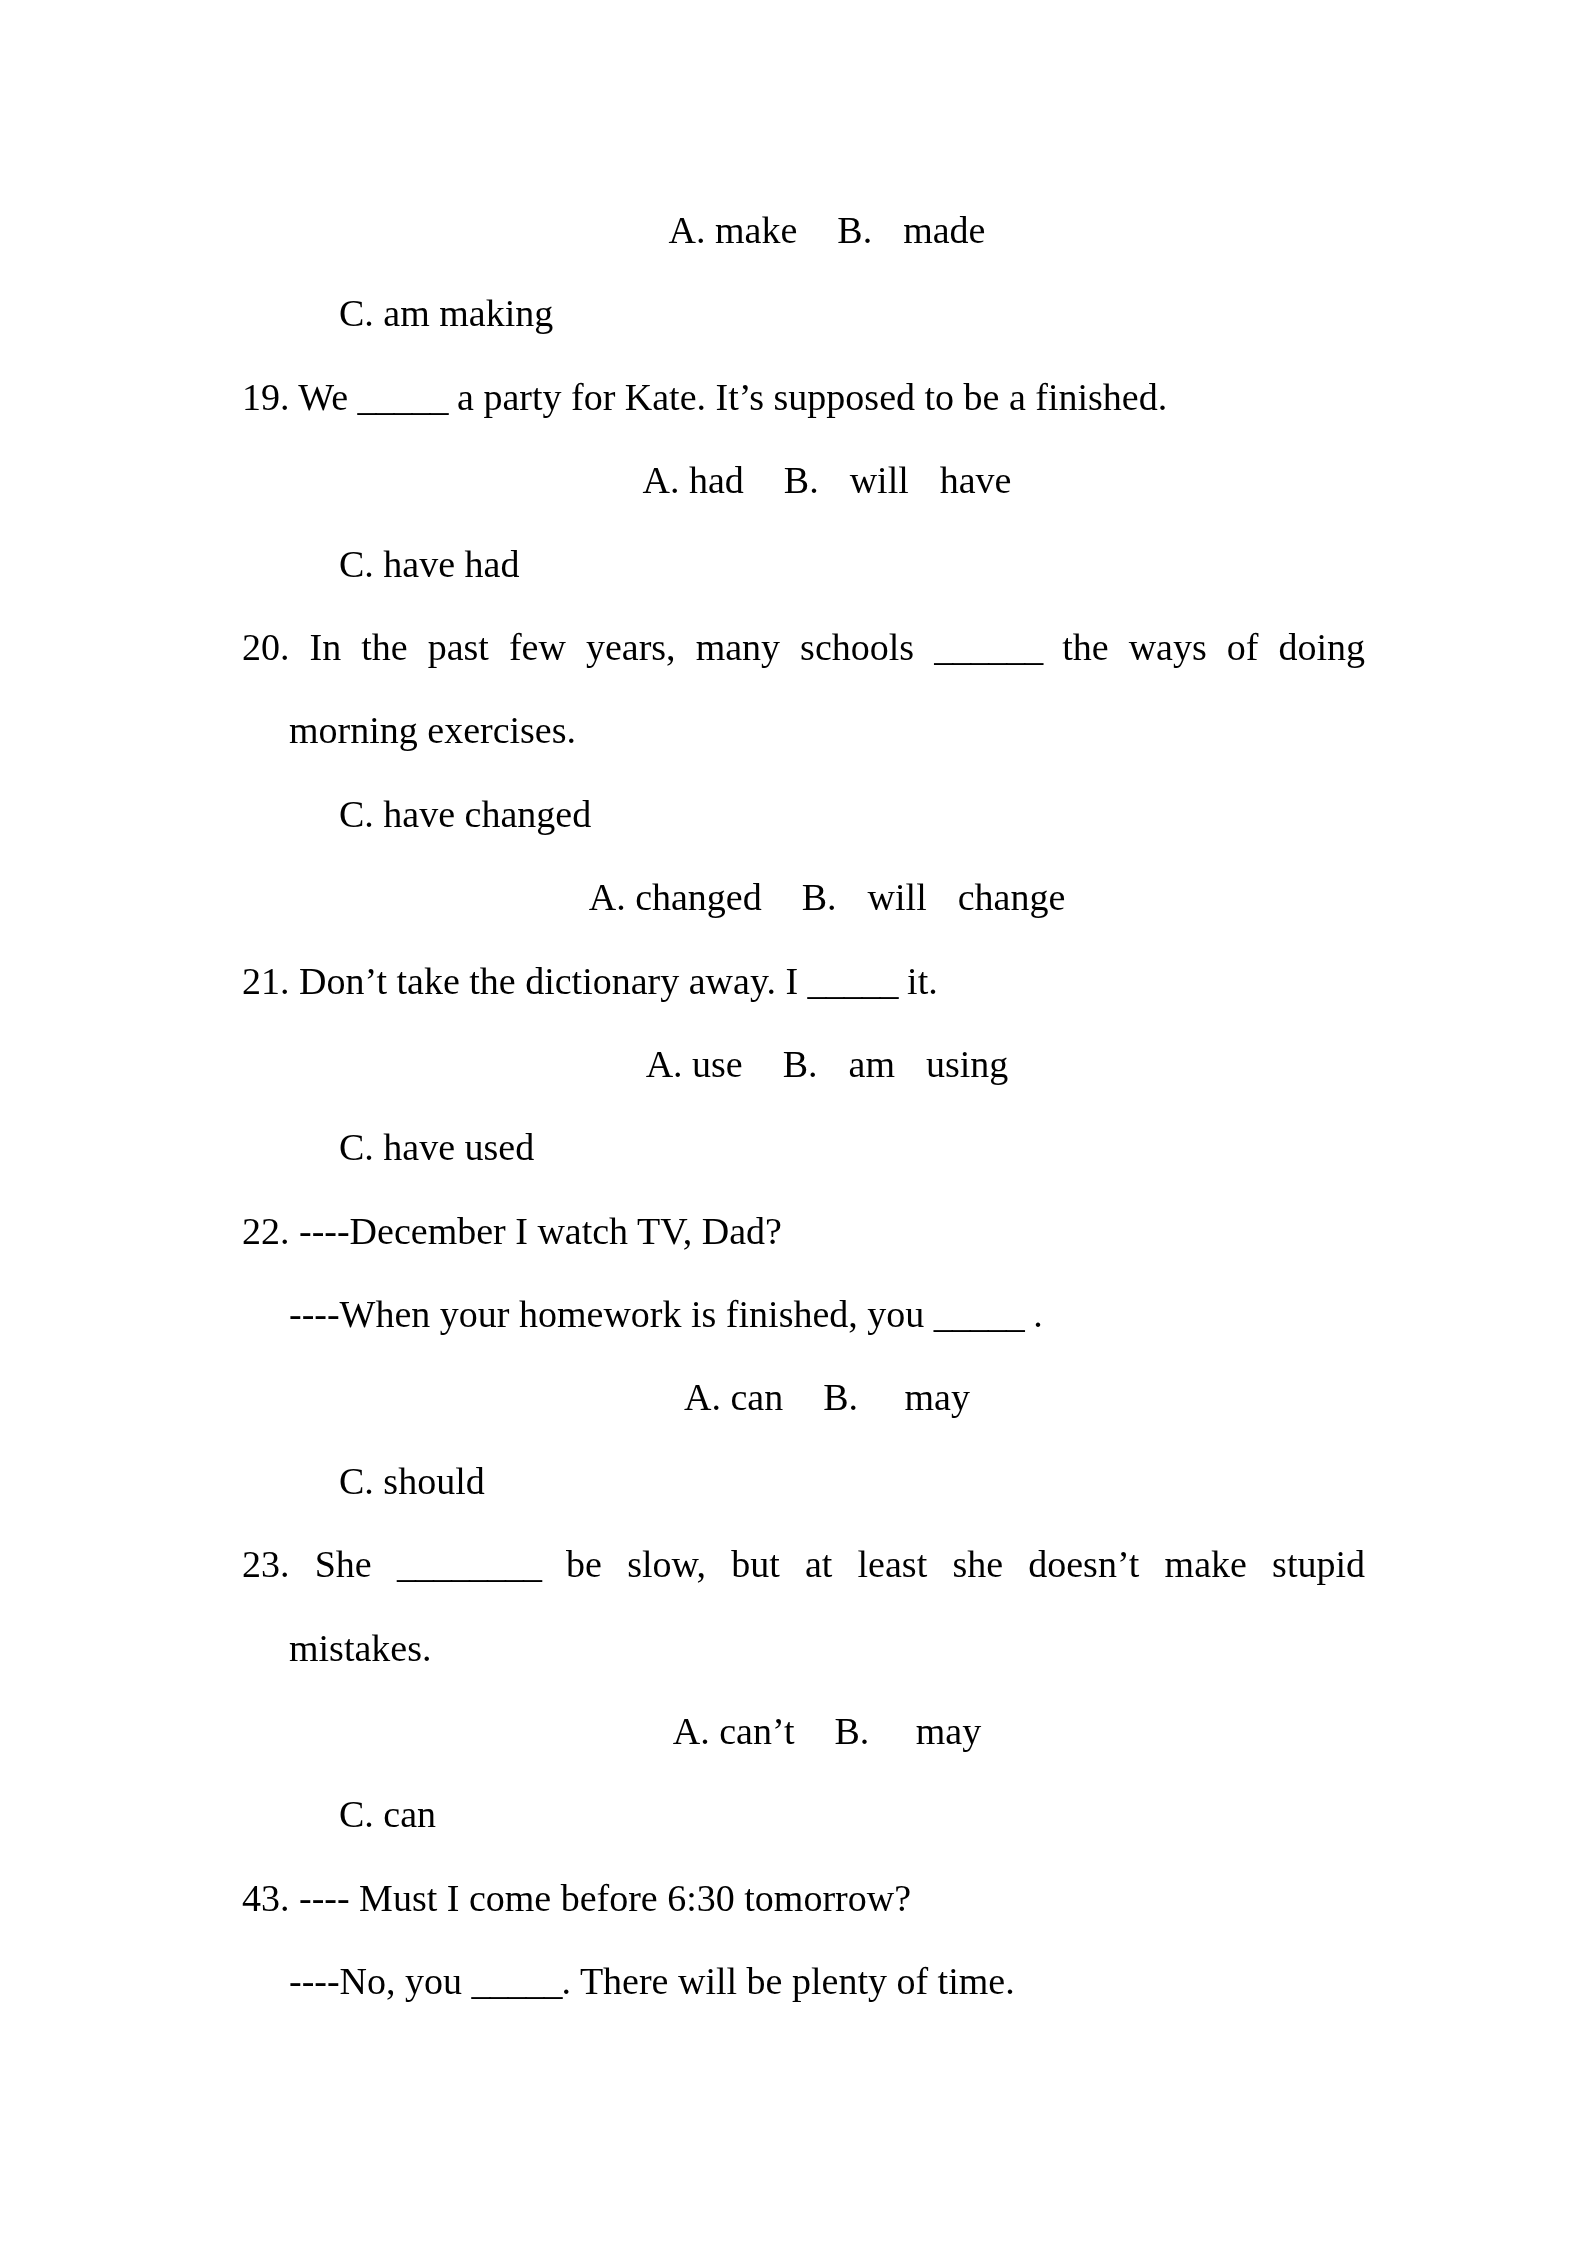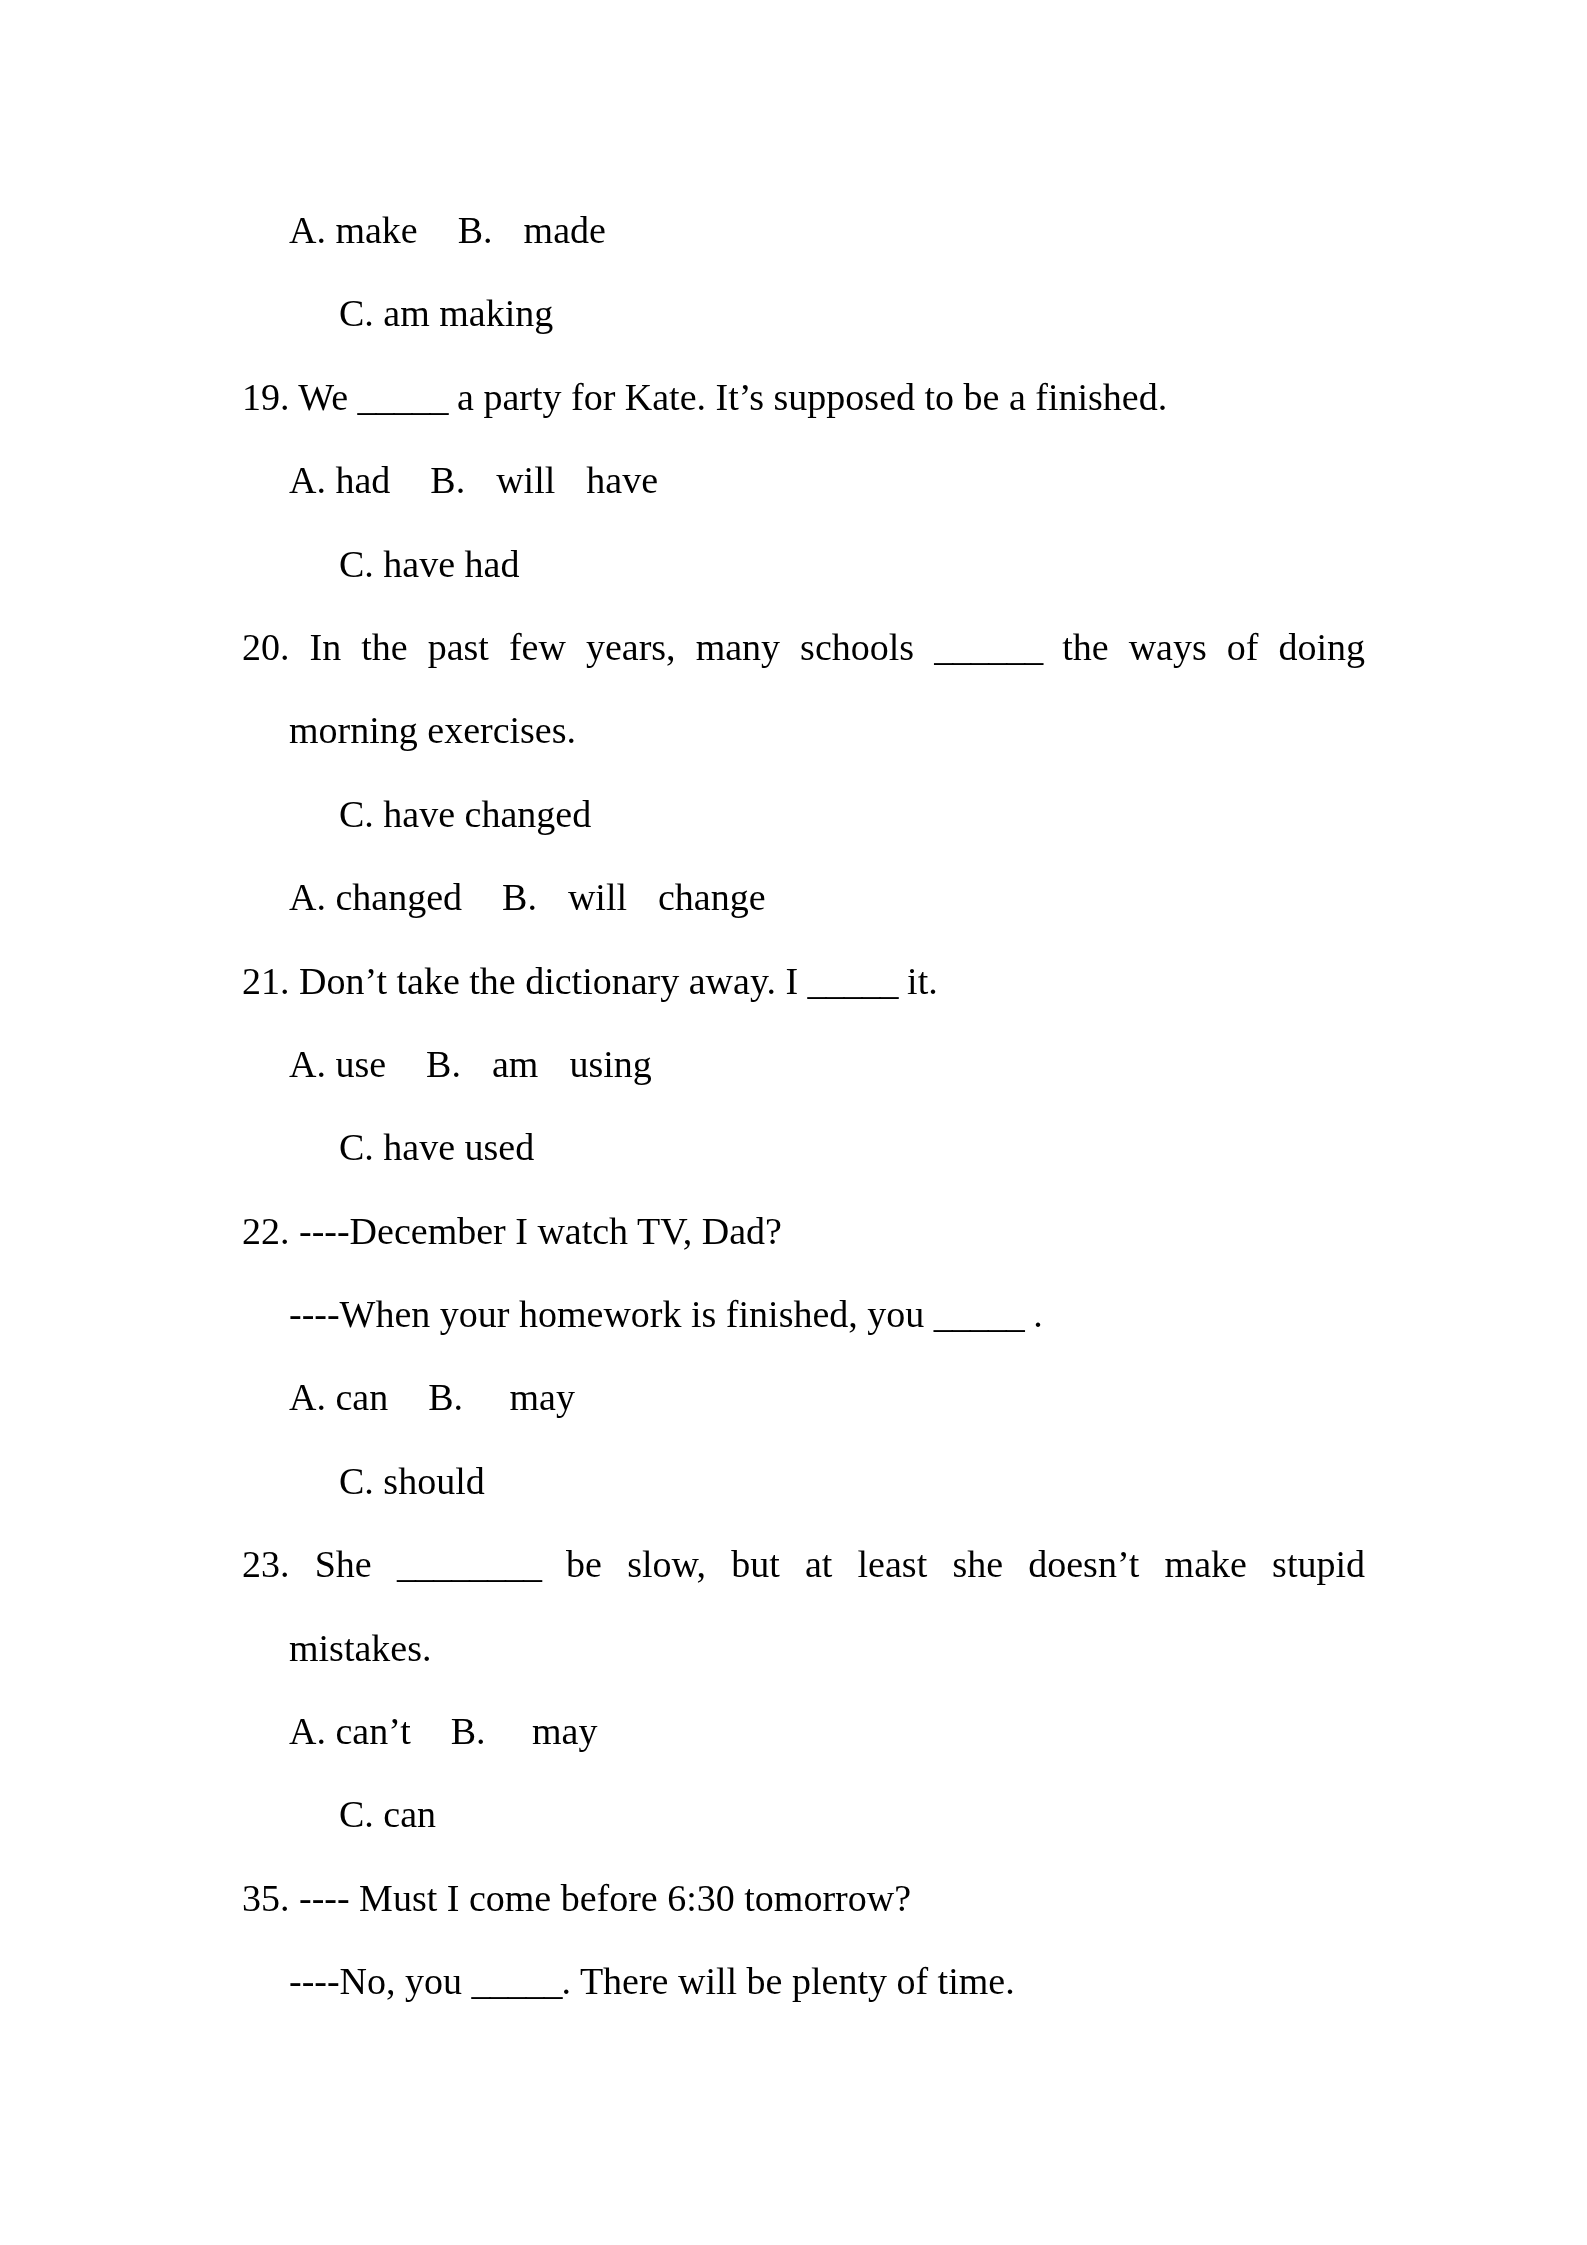--- a/index.html
+++ b/index.html
@@ -29,21 +29,21 @@
     white-space: nowrap;
   }
   
   .line.qnum { padding-left: 0; }
   
   .line.cont, .line.opts { padding-left: 47px; }
   
   .line.optc { padding-left: 97px; }
   .line.opts {
     display: flex;
-    justify-content: flex-start;
+    justify-content: center;
     gap: 40px;
   }
   .line.justify {
     text-align: justify;
     text-align-last: justify;
   }
   .opt-b {
     white-space: pre;          
     word-spacing: 6px;
   }
@@ -112,17 +112,17 @@
       <span>mistakes.</span>
     </div>
     <div class="line opts">
       <span>A. can’t</span>
       <span class="opt-b">B.   may</span>
     </div>
     <div class="line optc">
       <span>C. can</span>
     </div>
 
-    <div class="line qnum"><span>35.</span> <span>---- Must I come before 6:30 tomorrow?</span></div>
+    <div class="line qnum"><span>43.</span> <span>---- Must I come before 6:30 tomorrow?</span></div>
     <div class="line cont"><span>----No, you</span> <span class="blank">_____</span><span>. There will be plenty of time.</span></div>
 
   </div>
 </div>
 
 </body></html>

